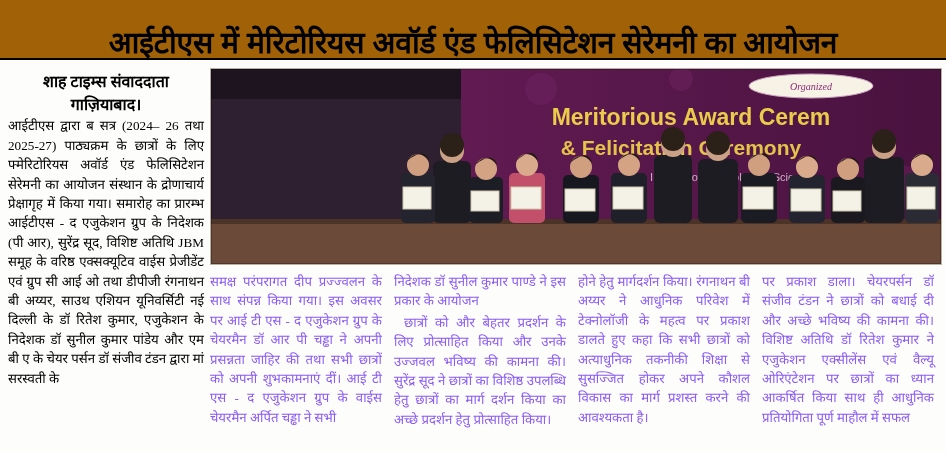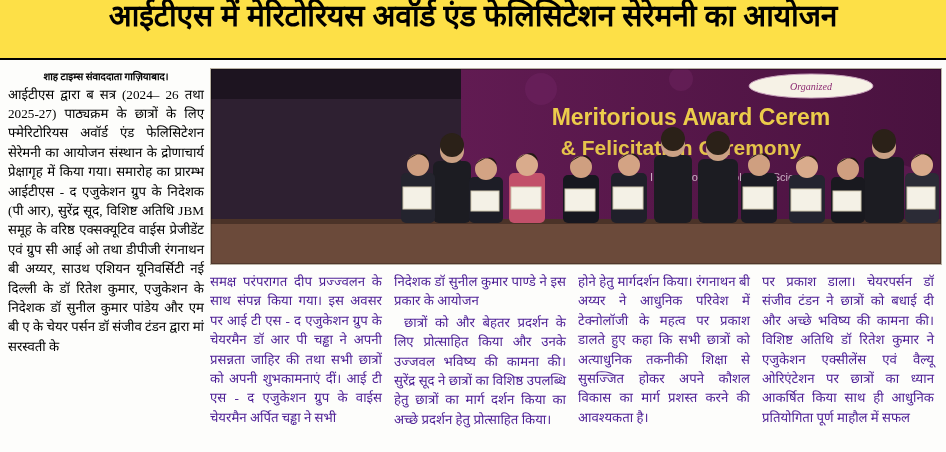--- a/index.html
+++ b/index.html
@@ -22,23 +22,23 @@
 
   
   .headline-wrap {
     position: absolute;
     left: 0;
     top: 0;
     width: 946px;
     height: 58px;
     border-bottom: 2px solid #000;
     display: flex;
-    align-items: flex-start;
+    align-items: flex-end;
     justify-content: center;
-    background: #fde047;
+    background: #a16207;
   }
   .headline {
     font-family: "Liberation Sans", sans-serif;
     font-weight: bold;
     font-size: 30px;
     line-height: 1.05;
     letter-spacing: -0.2px;
     color: #000;
     white-space: nowrap;
     text-align: center;
@@ -59,21 +59,21 @@
     left: 8px;
     top: 10px;
     width: 196px;
     font-size: 13.2px;
     line-height: 1.47;
     text-align: justify;
     color: #000;
   }
   .byline {
     font-weight: bold;
-    font-size: 10px;
+    font-size: 16px;
     display: block;
     text-align: center;
     line-height: 1.45;
   }
 
   
   .photo {
     position: absolute;
     left: 210px;
     top: 8px;
@@ -92,21 +92,21 @@
     top: 212px;
     width: 732px;
     display: flex;
     gap: 12px;
   }
   .col {
     width: 172px;
     font-size: 13.2px;
     line-height: 1.47;
     text-align: justify;
-    color: #4c1d95;
+    color: #8b5cf6;
   }
   .col p { margin: 0 0 2px 0; }
   .col p + p { text-indent: 10px; }
 </style>
 </head>
 <body>
 
 <div class="page">
 
   <div class="headline-wrap">

